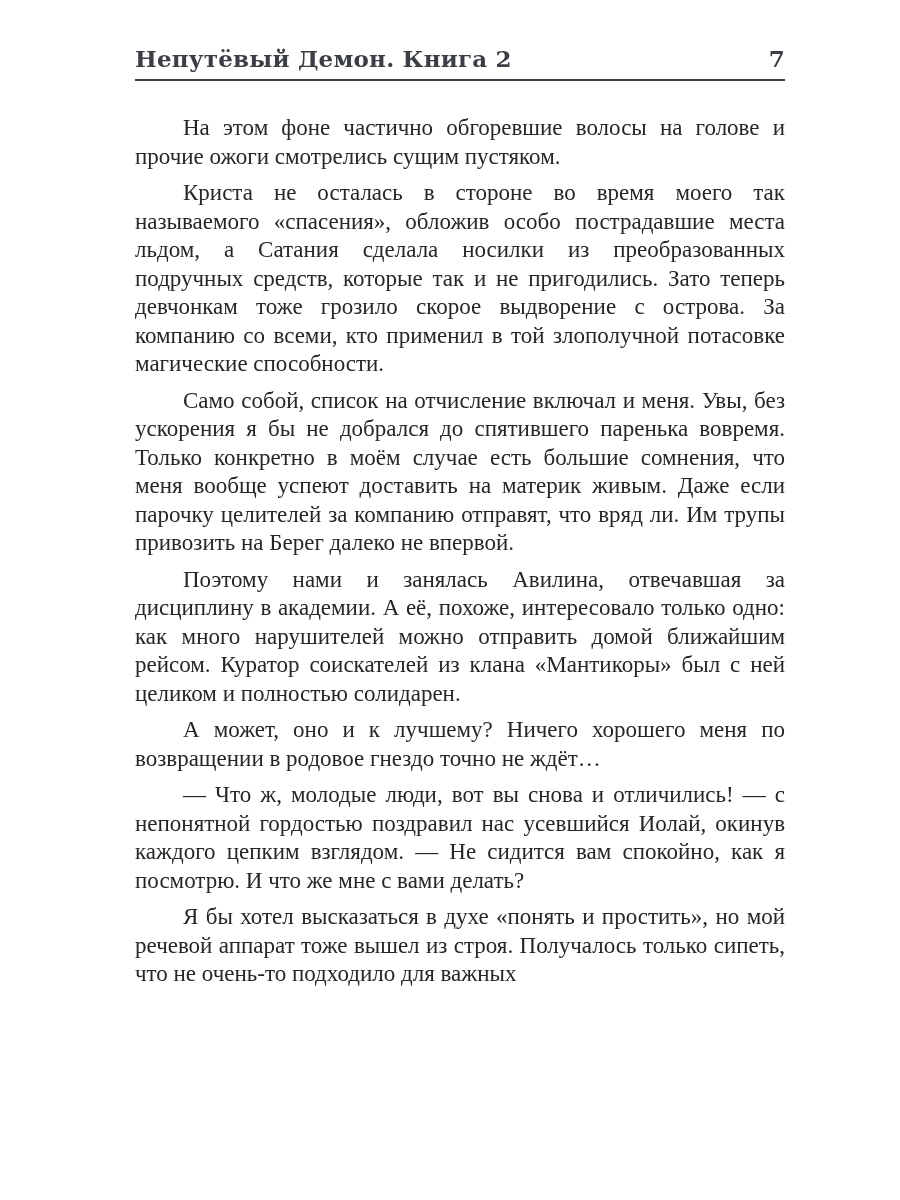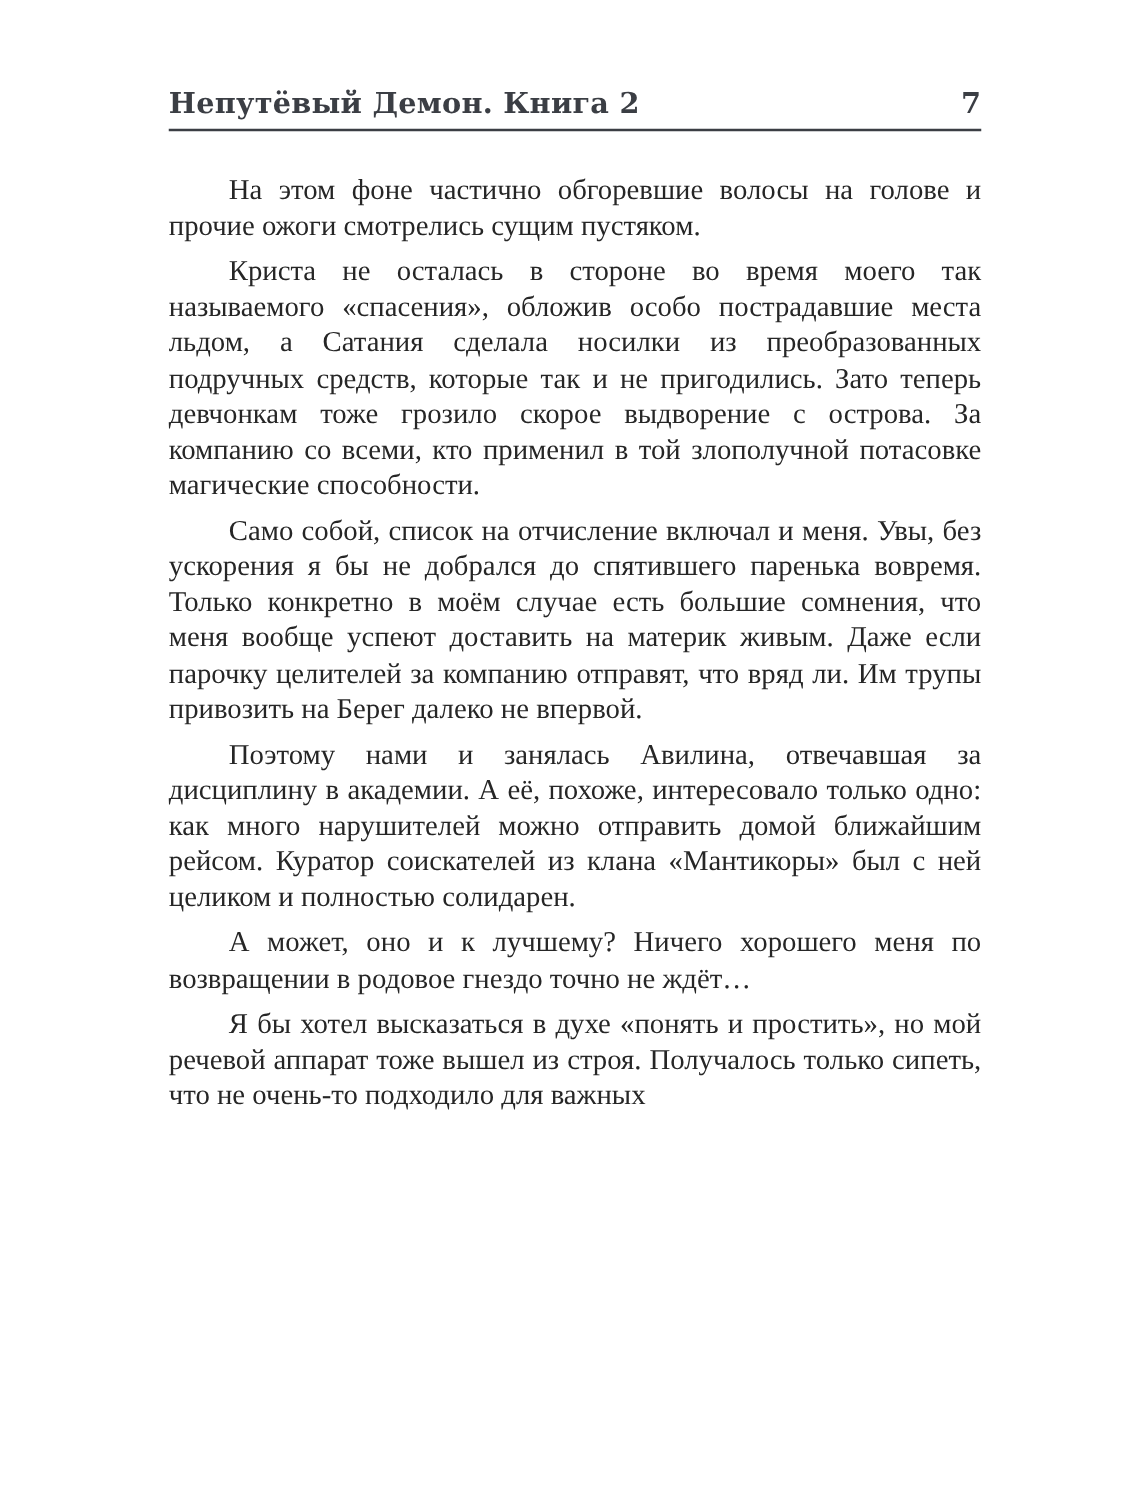--- a/index.html
+++ b/index.html
@@ -9,21 +9,21 @@
   body {
     width: 900px;
     height: 1200px;
     background: #ffffff;
     overflow: hidden;
   }
   .page {
     box-sizing: border-box;
     width: 900px;
     height: 1108px;
-    padding: 70px 115px 0 135px;
+    padding: 46px 115px 0 135px;
   }
   .header {
     display: flex;
     justify-content: space-between;
     align-items: baseline;
     font-family: "DejaVu Serif", serif;
     font-weight: bold;
     font-size: 23px;
     line-height: 26px;
     color: #3b3e44;
@@ -60,15 +60,16 @@
     <span class="page-number">7</span>
   </div>
   <div class="header-rule"></div>
   <div class="text-body">
 
   <p>На этом фоне частично обгоревшие волосы на голове и прочие ожоги смотрелись сущим пустяком.</p>
       <p>Криста не осталась в стороне во время моего так называемого «спасения», обложив особо пострадавшие места льдом, а Сатания сделала носилки из преобразованных подручных средств, которые так и не пригодились. Зато теперь девчонкам тоже грозило скорое выдворение с острова. За компанию со всеми, кто применил в той злополучной потасовке магические способности.</p>
       <p>Само собой, список на отчисление включал и меня. Увы, без ускорения я бы не добрался до спятившего паренька вовремя. Только конкретно в моём случае есть большие сомнения, что меня вообще успеют доставить на материк живым. Даже если парочку целителей за компанию отправят, что вряд ли. Им трупы привозить на Берег далеко не впервой.</p>
       <p>Поэтому нами и занялась Авилина, отвечавшая за дисциплину в академии. А её, похоже, интересовало только одно: как много нарушителей можно отправить домой ближайшим рейсом. Куратор соискателей из клана «Мантикоры» был с ней целиком и полностью солидарен.</p>
       <p>А может, оно и к лучшему? Ничего хорошего меня по возвращении в родовое гнездо точно не ждёт…</p>
+      <p>— Что ж, молодые люди, вот вы снова и отличились! — с непонятной гордостью поздравил нас усевшийся Иолай, окинув каждого цепким взглядом. — Не сидится вам спокойно, как я посмотрю. И что же мне с вами делать?</p>
       <p>Я бы хотел высказаться в духе «понять и простить», но мой речевой аппарат тоже вышел из строя. Получалось только сипеть, что не очень-то подходило для важных</p>
     </div>
 </div>
 
 </body></html>

